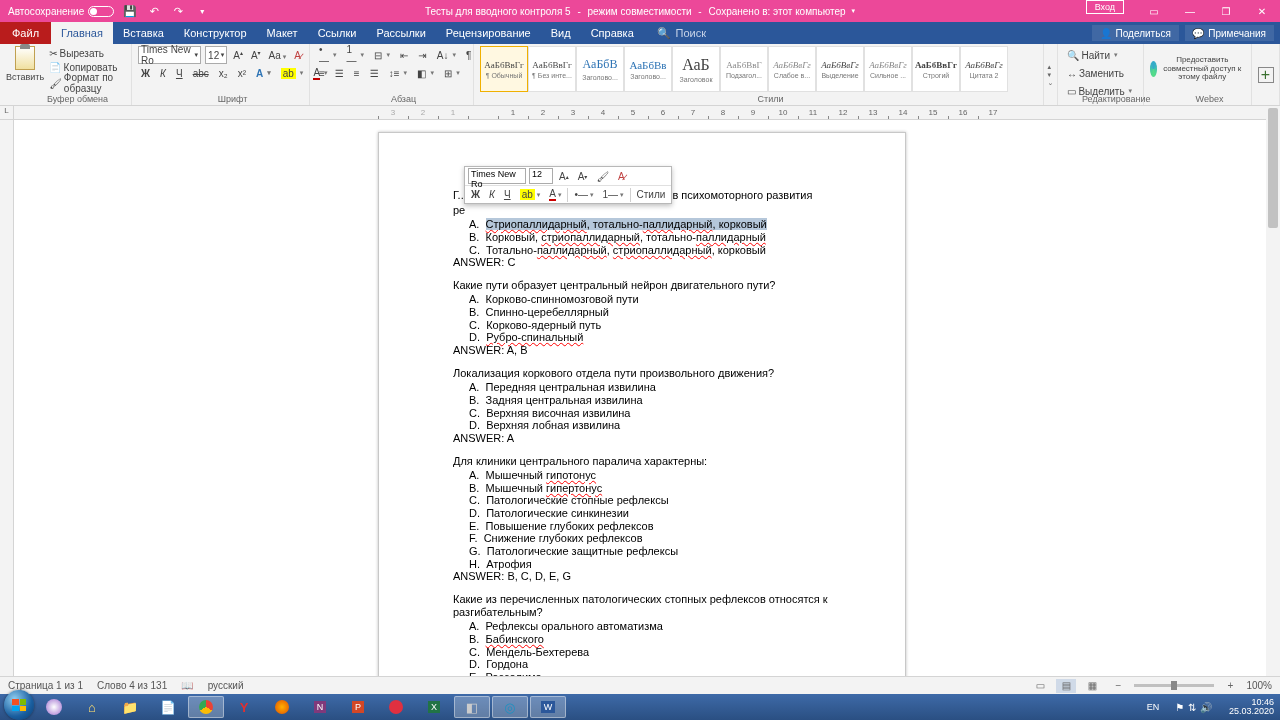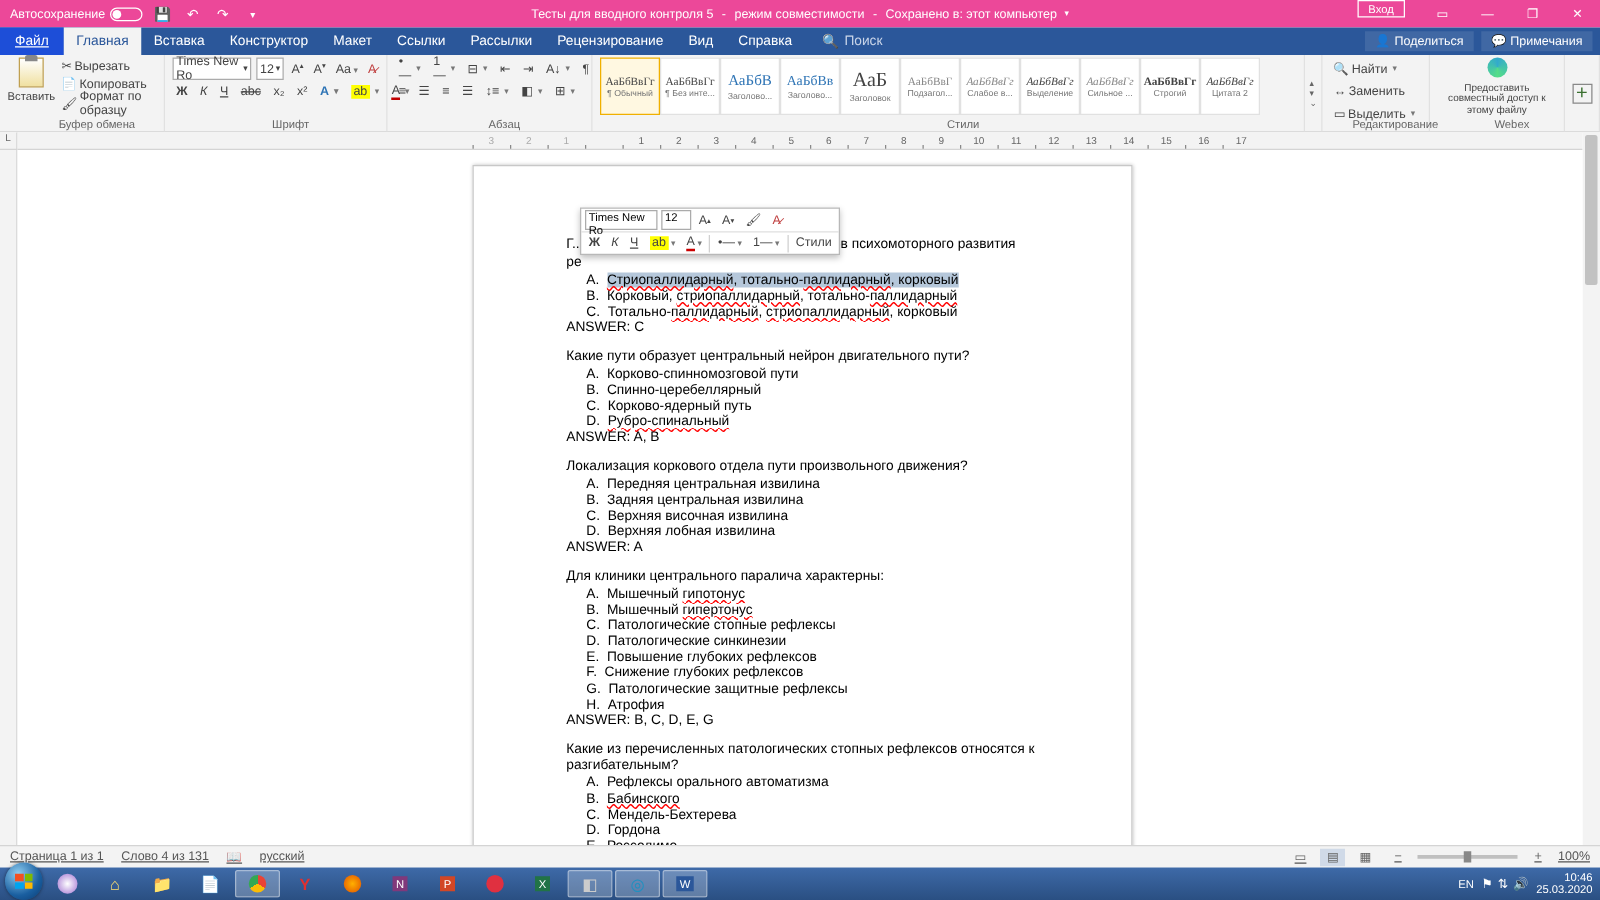--- a/index.html
+++ b/index.html
@@ -14,21 +14,21 @@
 .qat-btn { width: 16px; height: 16px; display: flex; align-items: center; justify-content: center; color: #fff; font-size: 11px; }
 .titlebar-center { position: absolute; left: 50%; transform: translateX(-50%); display: flex; align-items: center; gap: 4px; }
 .titlebar-right { position: absolute; right: 0; display: flex; align-items: flex-start; padding-left: 12px; }
 .login-btn { border: 1px solid #fff; padding: 0 8px; height: 14px; line-height: 12px; font-size: 9px; margin-right: 12px; }
 .win-btn { width: 36px; height: 22px; display: flex; align-items: center; justify-content: center; font-size: 10px; }
 
 
 .menubar { height: 22px; background: #2b579a; color: #fff; display: flex; align-items: stretch; font-size: 11px; position: relative; }
 .menu-tab { padding: 4px 10px; display: flex; align-items: center; cursor: pointer; }
 .menu-tab.active { background: #f3f3f3; color: #2b579a; }
-.menu-tab:first-child { background: #1d4ed8; color:#fff; padding: 0 12px; text-decoration: underline; }
+.menu-tab:first-child { background: #b91c1c; color:#fff; padding: 0 12px; }
 .menubar-right { position: absolute; right: 6px; display: flex; align-items: center; gap: 6px; height:100%; }
 .menubar-right .mb-btn { background: rgba(255,255,255,0.1); color:#fff; padding: 1px 8px; font-size:10px; display:flex; align-items:center; gap:3px; height:16px;}
 .search-area { display:flex; align-items:center; color:#c8d4e8; margin-left: 14px; gap:4px;}
 
 
 .ribbon { height: 62px; background: #f3f3f3; border-bottom: 1px solid #d4d4d4; display: flex; }
 .ribbon-group { border-right: 1px solid #e1e1e1; padding: 2px 6px; display: flex; flex-direction: column; position: relative; }
 .ribbon-group-label { position:absolute; bottom:0; left:0; right:0; text-align:center; font-size:9px; color:#666; height:12px; line-height:12px;padding-left:24px;}
 .rib-row { display:flex; align-items:center; gap:4px; height:18px; font-size:10px; color:#444;}
 .rib-btn { padding: 0 3px; display:flex; align-items:center; gap:2px; height:18px; cursor:pointer; font-size:10px; color:#444;}
@@ -65,36 +65,36 @@
 .err { text-decoration: underline wavy red; text-decoration-thickness:0.5px; text-underline-offset:1px;}
 
 
 .mini-tb { position:absolute; background:#fff; border:1px solid #b8b8b8; box-shadow:0 2px 5px rgba(0,0,0,0.25); font-size:10px; z-index:50;}
 .mini-tb .mrow { display:flex; align-items:center; height:18px; padding:1px 3px; gap:3px;}
 .mini-tb .msep { width:1px; height:14px; background:#d0d0d0;}
 .mini-tb .mbtn { padding:0 3px; display:flex; align-items:center; height:16px; color:#444;}
 .mini-tb select, .mini-tb .msel { border:1px solid #ababab; height:16px; font-size:9px; background:#fff;}
 
 
-.statusbar { position:absolute; bottom:26px; left:0; right:0; height:18px; background:#f3f3f3; border-top:1px solid #d4d4d4; display:flex; align-items:center; font-size:10px; color:#555; padding:0 8px; justify-content:space-between;text-decoration:underline;}
+.statusbar { position:absolute; bottom:26px; left:0; right:0; height:18px; background:#f3f3f3; border-top:1px solid #d4d4d4; display:flex; align-items:center; font-size:10px; color:#555; padding:0 8px; justify-content:space-between;}
 .status-left { display:flex; gap:14px; align-items:center;}
 .status-right { display:flex; align-items:center; gap:6px;}
 .view-btn { width:20px; height:14px; display:flex; align-items:center; justify-content:center; color:#666; font-size:10px;}
 .zoom-slider { width:80px; height:3px; background:#c0c0c0; position:relative;}
 .zoom-slider::after { content:""; position:absolute; left:50%; top:-3px; width:6px; height:9px; background:#888; transform:translateX(-50%);}
 
 
 .taskbar { position:absolute; bottom:0; left:0; right:0; height:26px; background: linear-gradient(#3e6aa8, #2a4f82); display:flex; align-items:center; padding:0 4px; gap:2px;}
 .task-btn { width:36px; height:22px; display:flex; align-items:center; justify-content:center; border-radius:2px; font-size:13px;}
 .task-btn.active { background: rgba(255,255,255,0.25); box-shadow: inset 0 0 0 1px rgba(255,255,255,0.4);}
 .start-orb { width:30px; height:30px; border-radius:50%; background: radial-gradient(circle at 35% 30%, #8ecdf0, #1a5fa0 60%, #0a3a70); margin-top:-4px; display:flex; align-items:center; justify-content:center; box-shadow:0 0 3px rgba(0,0,0,0.5);}
 .win-flag { width:14px; height:12px; display:grid; grid-template:1fr 1fr/1fr 1fr; gap:1px;}
 .win-flag span:nth-child(1){background:#f25022;} .win-flag span:nth-child(2){background:#7fba00;}
 .win-flag span:nth-child(3){background:#00a4ef;} .win-flag span:nth-child(4){background:#ffb900;}
-.tray { position:absolute; right:6px; display:flex; align-items:center; gap:6px; color:#fff; font-size:9px;}
+.tray { position:absolute; right:6px; display:flex; align-items:center; gap:16px; color:#fff; font-size:9px;}
 .tray-icons { display:flex; gap:4px; font-size:10px;}
 
 .dd::after { content:"▾"; font-size:7px; margin-left:2px; color:#777;}
 .ico { font-family: "Segoe UI Symbol", sans-serif; }
 </style>
 </head>
 <body>
 
 <div class="titlebar">
   <div class="titlebar-left">
@@ -308,21 +308,21 @@
         <span>Заменить</span>
       </div>
     <div class="rib-btn dd">
         <span class="ico">▭</span>
         <span>Выделить</span>
       </div>
     <div class="ribbon-group-label">Редактирование</div>
   </div>
 
   <div class="ribbon-group" style="width:108px;">
-    <div style="display:flex; flex-direction:column; align-items:center; justify-content:space-between; height:46px; gap:2px;">
+    <div style="display:flex; flex-direction:row; align-items:center; justify-content:space-between; height:46px; gap:2px;">
       <div style="width:16px;height:16px;border-radius:50%;background:conic-gradient(#3ac,#5d8,#3ac);"></div>
       <div style="font-size:8px; color:#444; text-align:center; line-height:1.05;">Предоставить совместный доступ к этому файлу</div>
     </div>
     <div class="ribbon-group-label">Webex</div>
   </div>
   <div class="ribbon-group" style="width:28px; align-items:center; justify-content:center;">
     <div style="border:1px solid #888; width:16px; height:16px; display:flex; align-items:center; justify-content:center; color:#3a7030;">+</div>
   </div>
 </div>
 

